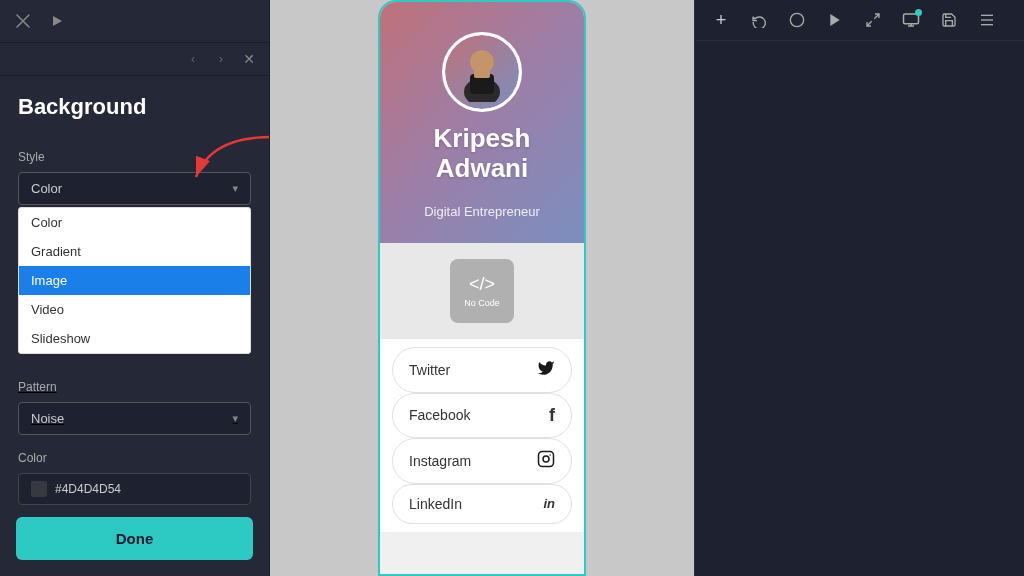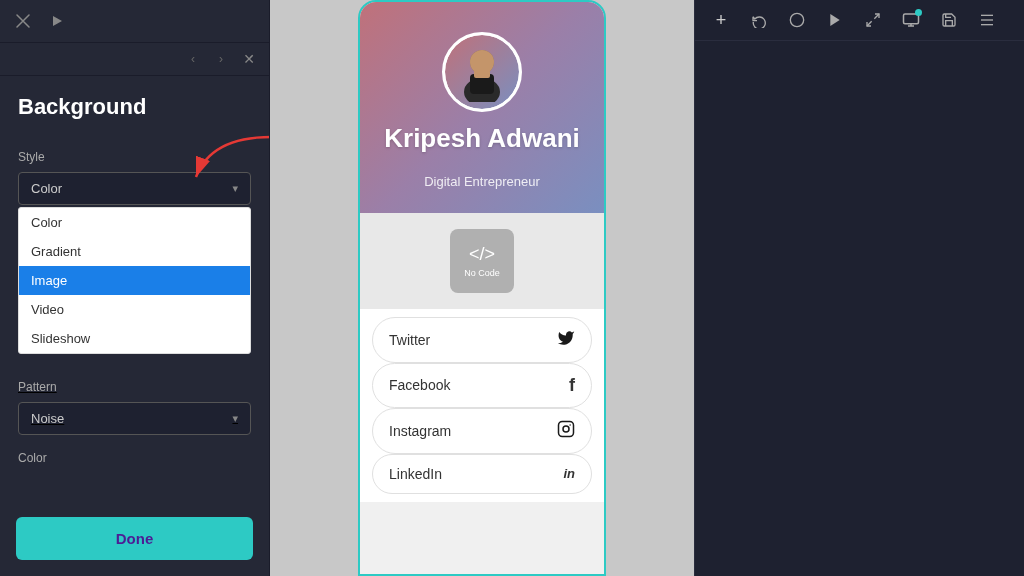--- a/index.html
+++ b/index.html
@@ -145,21 +145,21 @@
       width: 16px;
       height: 16px;
       border-radius: 2px;
       background: #4D4D4D;
       opacity: 0.54;
     }
 
     .done-button {
       margin: auto 16px 16px 16px;
       background: #2dcac4;
-      color: #4c1d95;
+      color: #0f172a;
       border: none;
       border-radius: 6px;
       padding: 13px;
       font-size: 15px;
       font-weight: 600;
       cursor: pointer;
       width: calc(100% - 32px);
       text-align: center;
     }
 
@@ -169,21 +169,21 @@
       background: #c8c8c8;
       display: flex;
       align-items: flex-start;
       justify-content: center;
       padding-top: 0;
       position: relative;
       overflow: hidden;
     }
 
     .preview-frame {
-      width: 248px;
+      width: 208px;
       background: #f0f0f0;
       border-radius: 18px 18px 0 0;
       overflow: hidden;
       border: 2px solid #2dcac4;
       margin-top: 0;
       height: 100%;
     }
 
     .card-header {
       background: linear-gradient(135deg, #c0717a 0%, #9b7fa8 50%, #7a8fc0 100%);
@@ -408,20 +408,24 @@
       <div class="dropdown-container">
         <div class="select-display">
           <span>Noise</span>
           <span style="color:#888; font-size:11px;">▾</span>
         </div>
       </div>
     </div>
 
     <div class="color-section">
       <div class="section-label">Color</div>
+      <div class="color-value-box">
+        <div class="color-swatch"></div>
+        <span>#4D4D4D54</span>
+      </div>
     </div>
   </div>
 
   <button class="done-button">Done</button>
 </div>
 
 <div class="center-area">
   <div class="preview-frame">
     <div class="card-header">
       <div class="avatar-ring">

